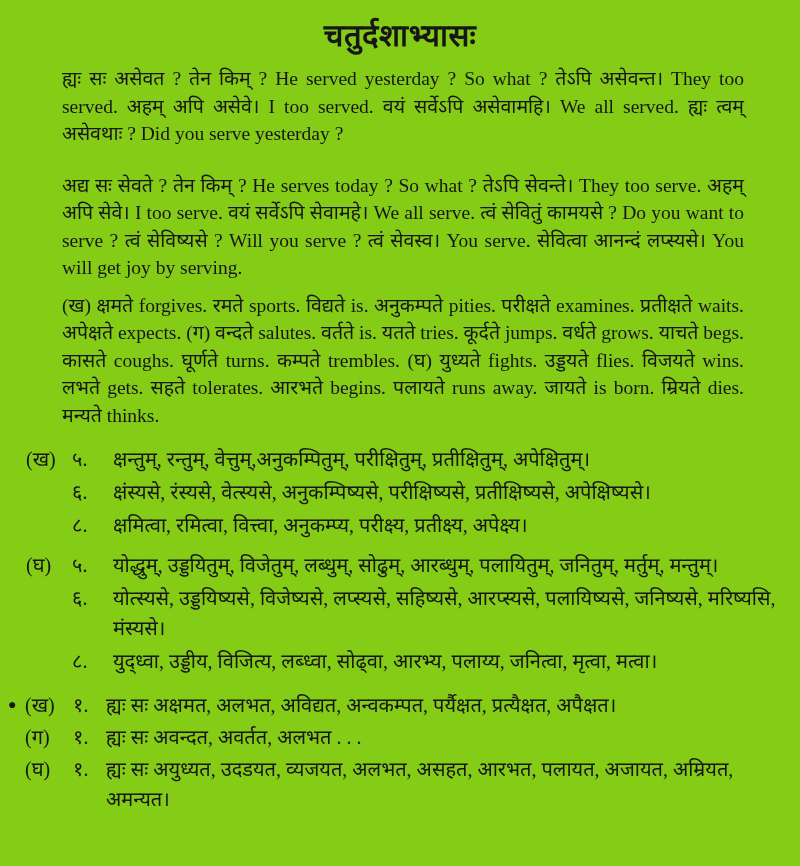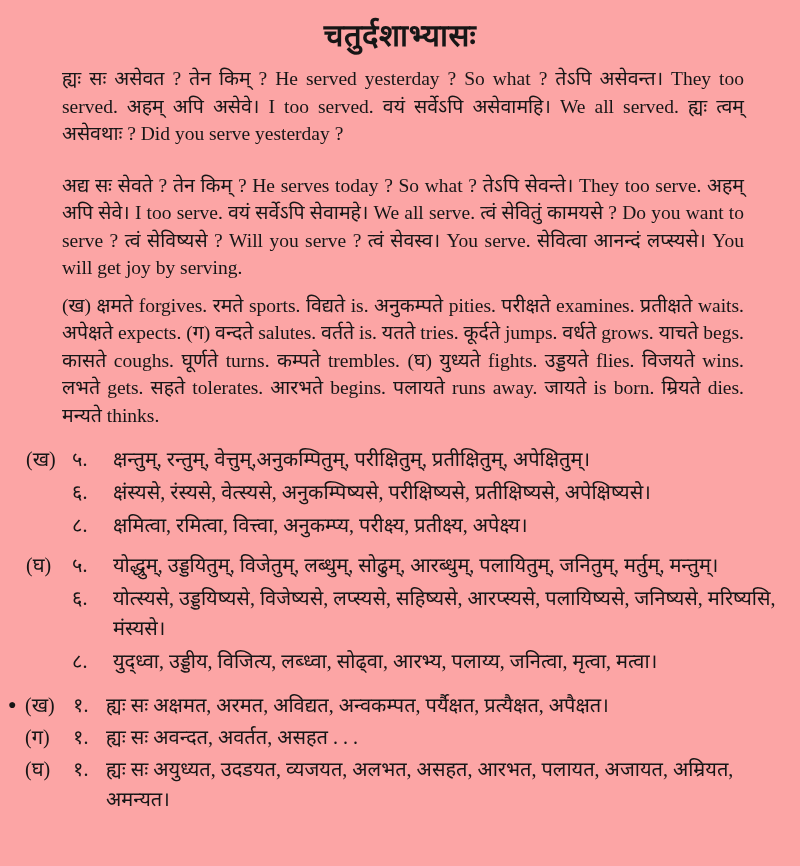--- a/index.html
+++ b/index.html
@@ -1,21 +1,21 @@
 <!DOCTYPE html>
 <html lang="sa"><head>
 <meta charset="utf-8">
 <style>
   html, body { margin: 0; padding: 0; background: #e8e8e8; }
   .page {
     position: relative;
     width: 800px;
     height: 866px;
     margin: 0 auto;
-    background: #fca5a5;
+    background: #84cc16;
     color: #161616;
     font-family: "Liberation Serif", "DejaVu Serif", serif;
     overflow: hidden;
     box-sizing: border-box;
   }
   .title {
     margin: 0;
     padding-top: 13px;
     text-align: center;
     font-size: 31px;
@@ -106,27 +106,27 @@
       <span class="ex-num">८.</span>
       <span class="ex-text">युद्ध्वा, उड्डीय, विजित्य, लब्ध्वा, सोढ्वा, आरभ्य, पलाय्य, जनित्वा, मृत्वा, मत्वा।</span>
     </div>
   </div>
 
   <div class="ans-section">
     <div class="ans-row">
       <span class="ans-bullet">●</span>
       <span class="ans-label">(ख)</span>
       <span class="ans-num">१.</span>
-      <span class="ans-text">ह्यः सः अक्षमत, अरमत, अविद्यत, अन्वकम्पत, पर्यैक्षत, प्रत्यैक्षत, अपैक्षत।</span>
+      <span class="ans-text">ह्यः सः अक्षमत, अलभत, अविद्यत, अन्वकम्पत, पर्यैक्षत, प्रत्यैक्षत, अपैक्षत।</span>
     </div>
     <div class="ans-row">
       <span class="ans-bullet"></span>
       <span class="ans-label">(ग)</span>
       <span class="ans-num">१.</span>
-      <span class="ans-text">ह्यः सः अवन्दत, अवर्तत, असहत . . .</span>
+      <span class="ans-text">ह्यः सः अवन्दत, अवर्तत, अलभत . . .</span>
     </div>
     <div class="ans-row">
       <span class="ans-bullet"></span>
       <span class="ans-label">(घ)</span>
       <span class="ans-num">१.</span>
       <span class="ans-text">ह्यः सः अयुध्यत, उदडयत, व्यजयत, अलभत, असहत, आरभत, पलायत, अजायत, अम्रियत, अमन्यत।</span>
     </div>
   </div>
 
   <div class="page-number">55</div>

